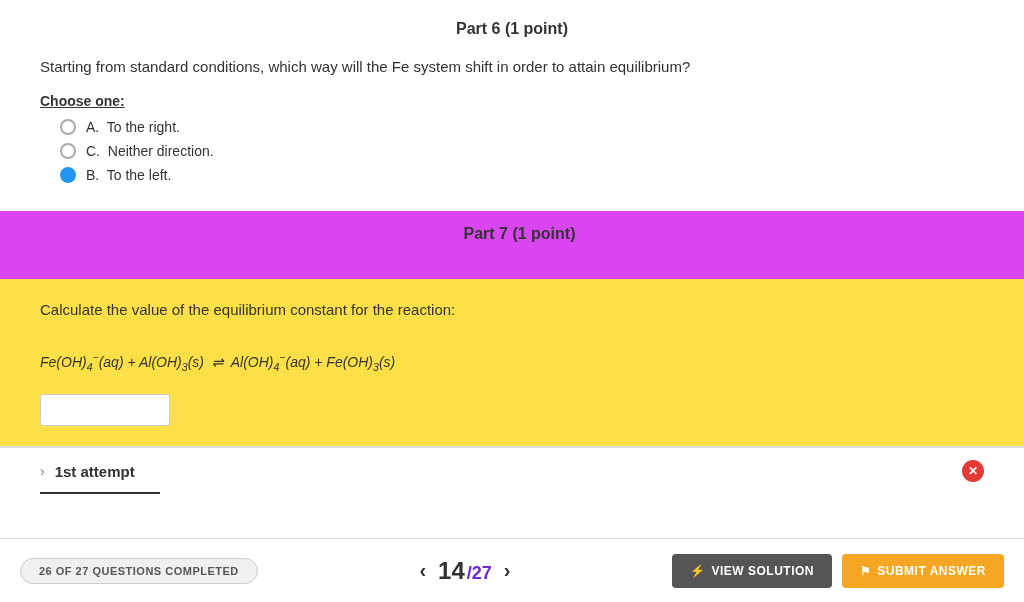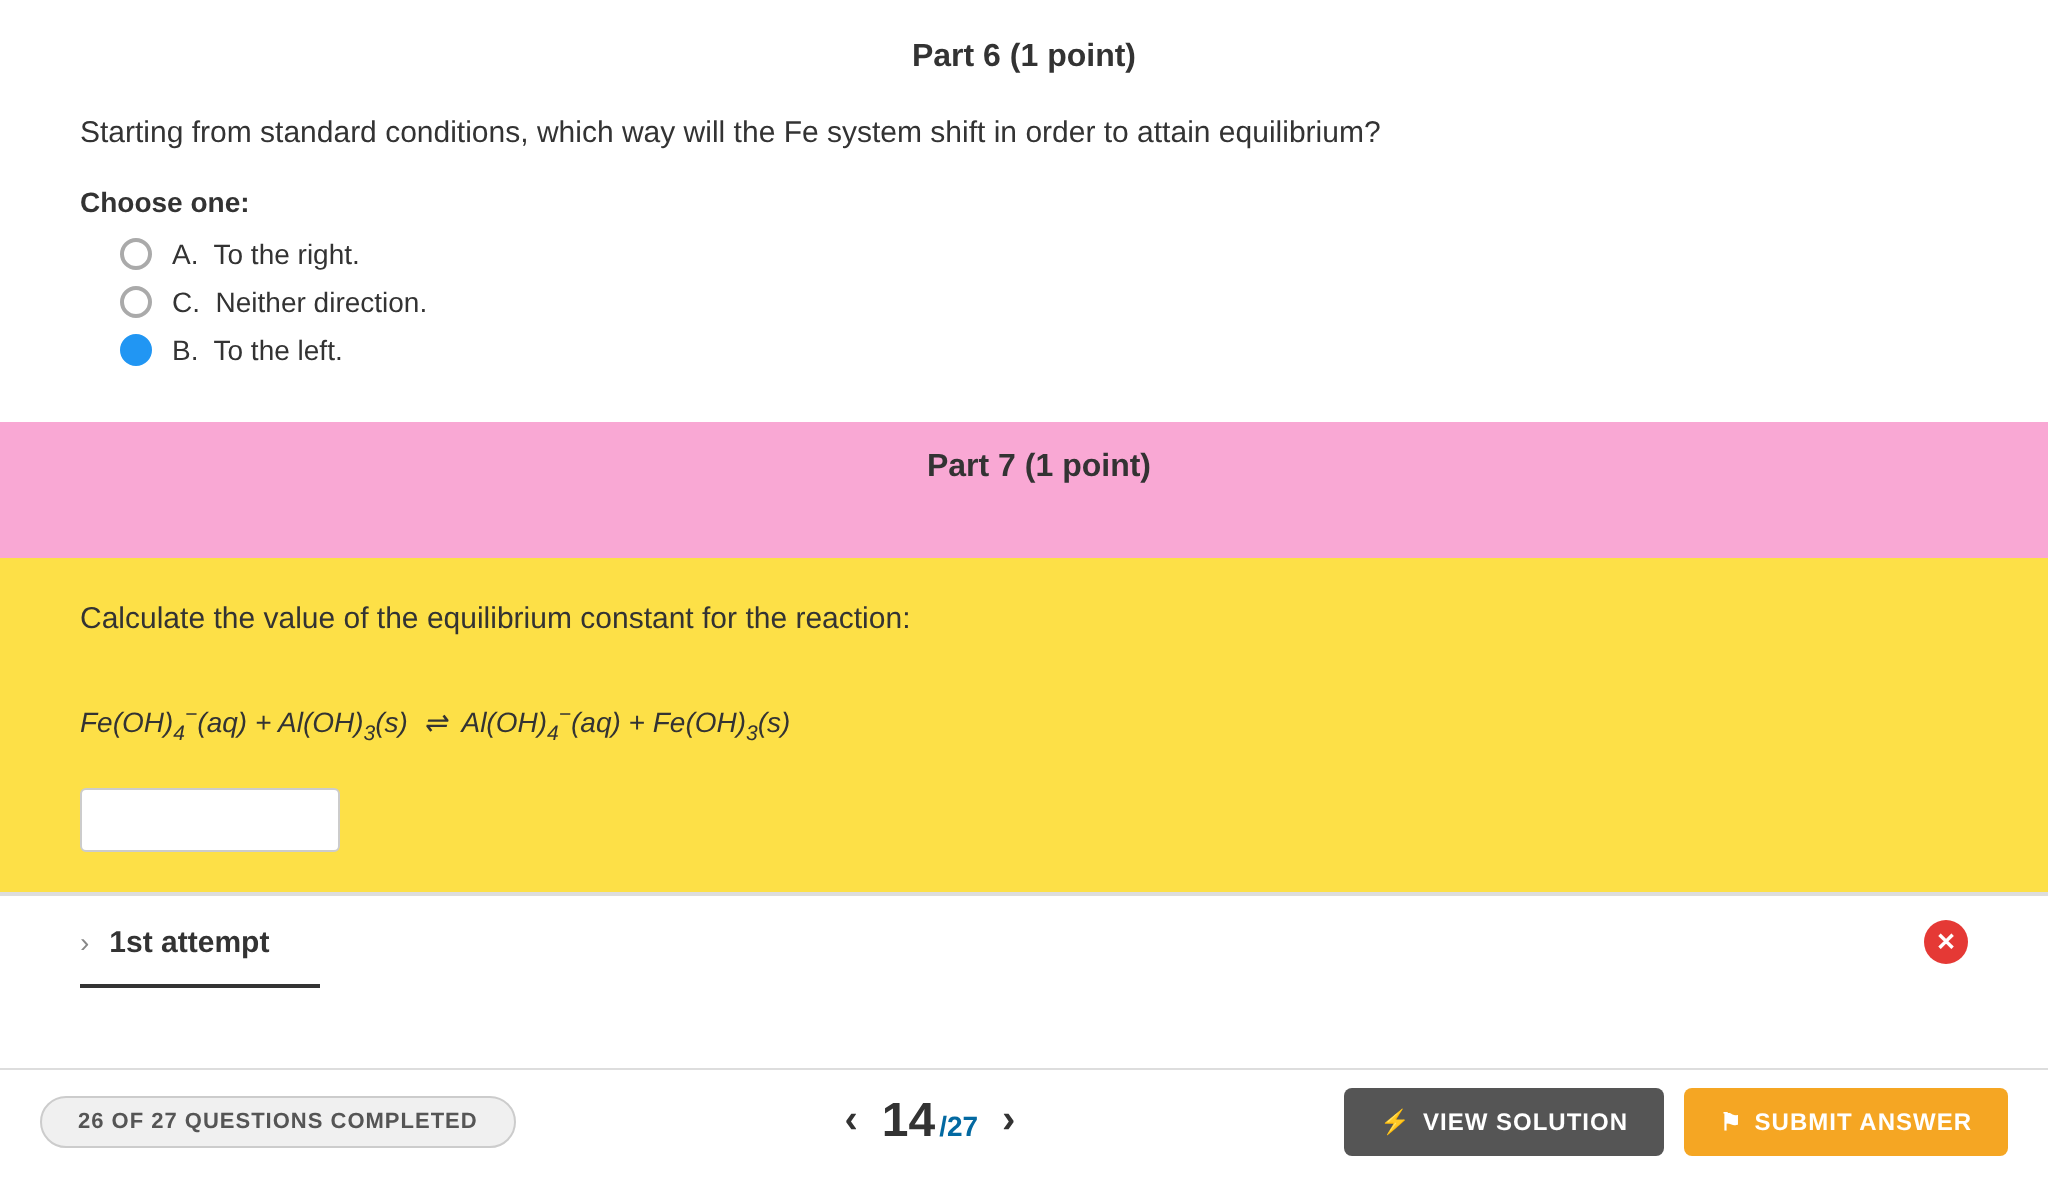--- a/index.html
+++ b/index.html
@@ -41,20 +41,21 @@
     .question-text {
       font-size: 15px;
       margin-bottom: 14px;
       line-height: 1.5;
     }
 
     .choose-label {
       font-weight: bold;
       font-size: 14px;
       margin-bottom: 10px;
+      text-decoration: underline;
     }
 
     .options-list {
       list-style: none;
       padding-left: 20px;
     }
 
     .options-list li {
       display: flex;
       align-items: flex-end;
@@ -72,21 +73,21 @@
       background: #fff;
     }
 
     .radio-circle.selected {
       border-color: #2196F3;
       background: #2196F3;
     }
 
     
     .part7-section {
-      background: #f9a8d4;
+      background: #d946ef;
       padding: 14px 25px 18px 40px;
     }
 
     .part7-content {
       background: #fde047;
       padding: 20px 61px 20px 40px;
     }
 
     .equation-text {
       font-size: 14px;
@@ -140,24 +141,24 @@
       align-items: center;
       justify-content: center;
       color: white;
       font-size: 12px;
       font-weight: bold;
     }
 
     
     .bottom-bar {
       position: absolute;
-      bottom: 16px;
+      bottom: 0;
       left: 0;
       right: 0;
-      height: 52px;
+      height: 64px;
       background: #fff;
       border-top: 1px solid #ddd;
       display: flex;
       align-items: center;
       justify-content: space-between;
       padding: 0 20px;
     }
 
     .progress-pill {
       background: #f0f0f0;
@@ -191,22 +192,22 @@
       align-items: baseline;
       gap: 2px;
     }
 
     .page-num {
       font-size: 24px;
       font-weight: bold;
     }
 
     .page-total {
-      font-size: 14px;
-      color: #0369a1;
+      font-size: 18px;
+      color: #6d28d9;
     }
 
     .btn-view-solution {
       background: #555;
       color: #fff;
       border: none;
       border-radius: 4px;
       padding: 10px 18px;
       font-size: 12px;
       font-weight: 700;

